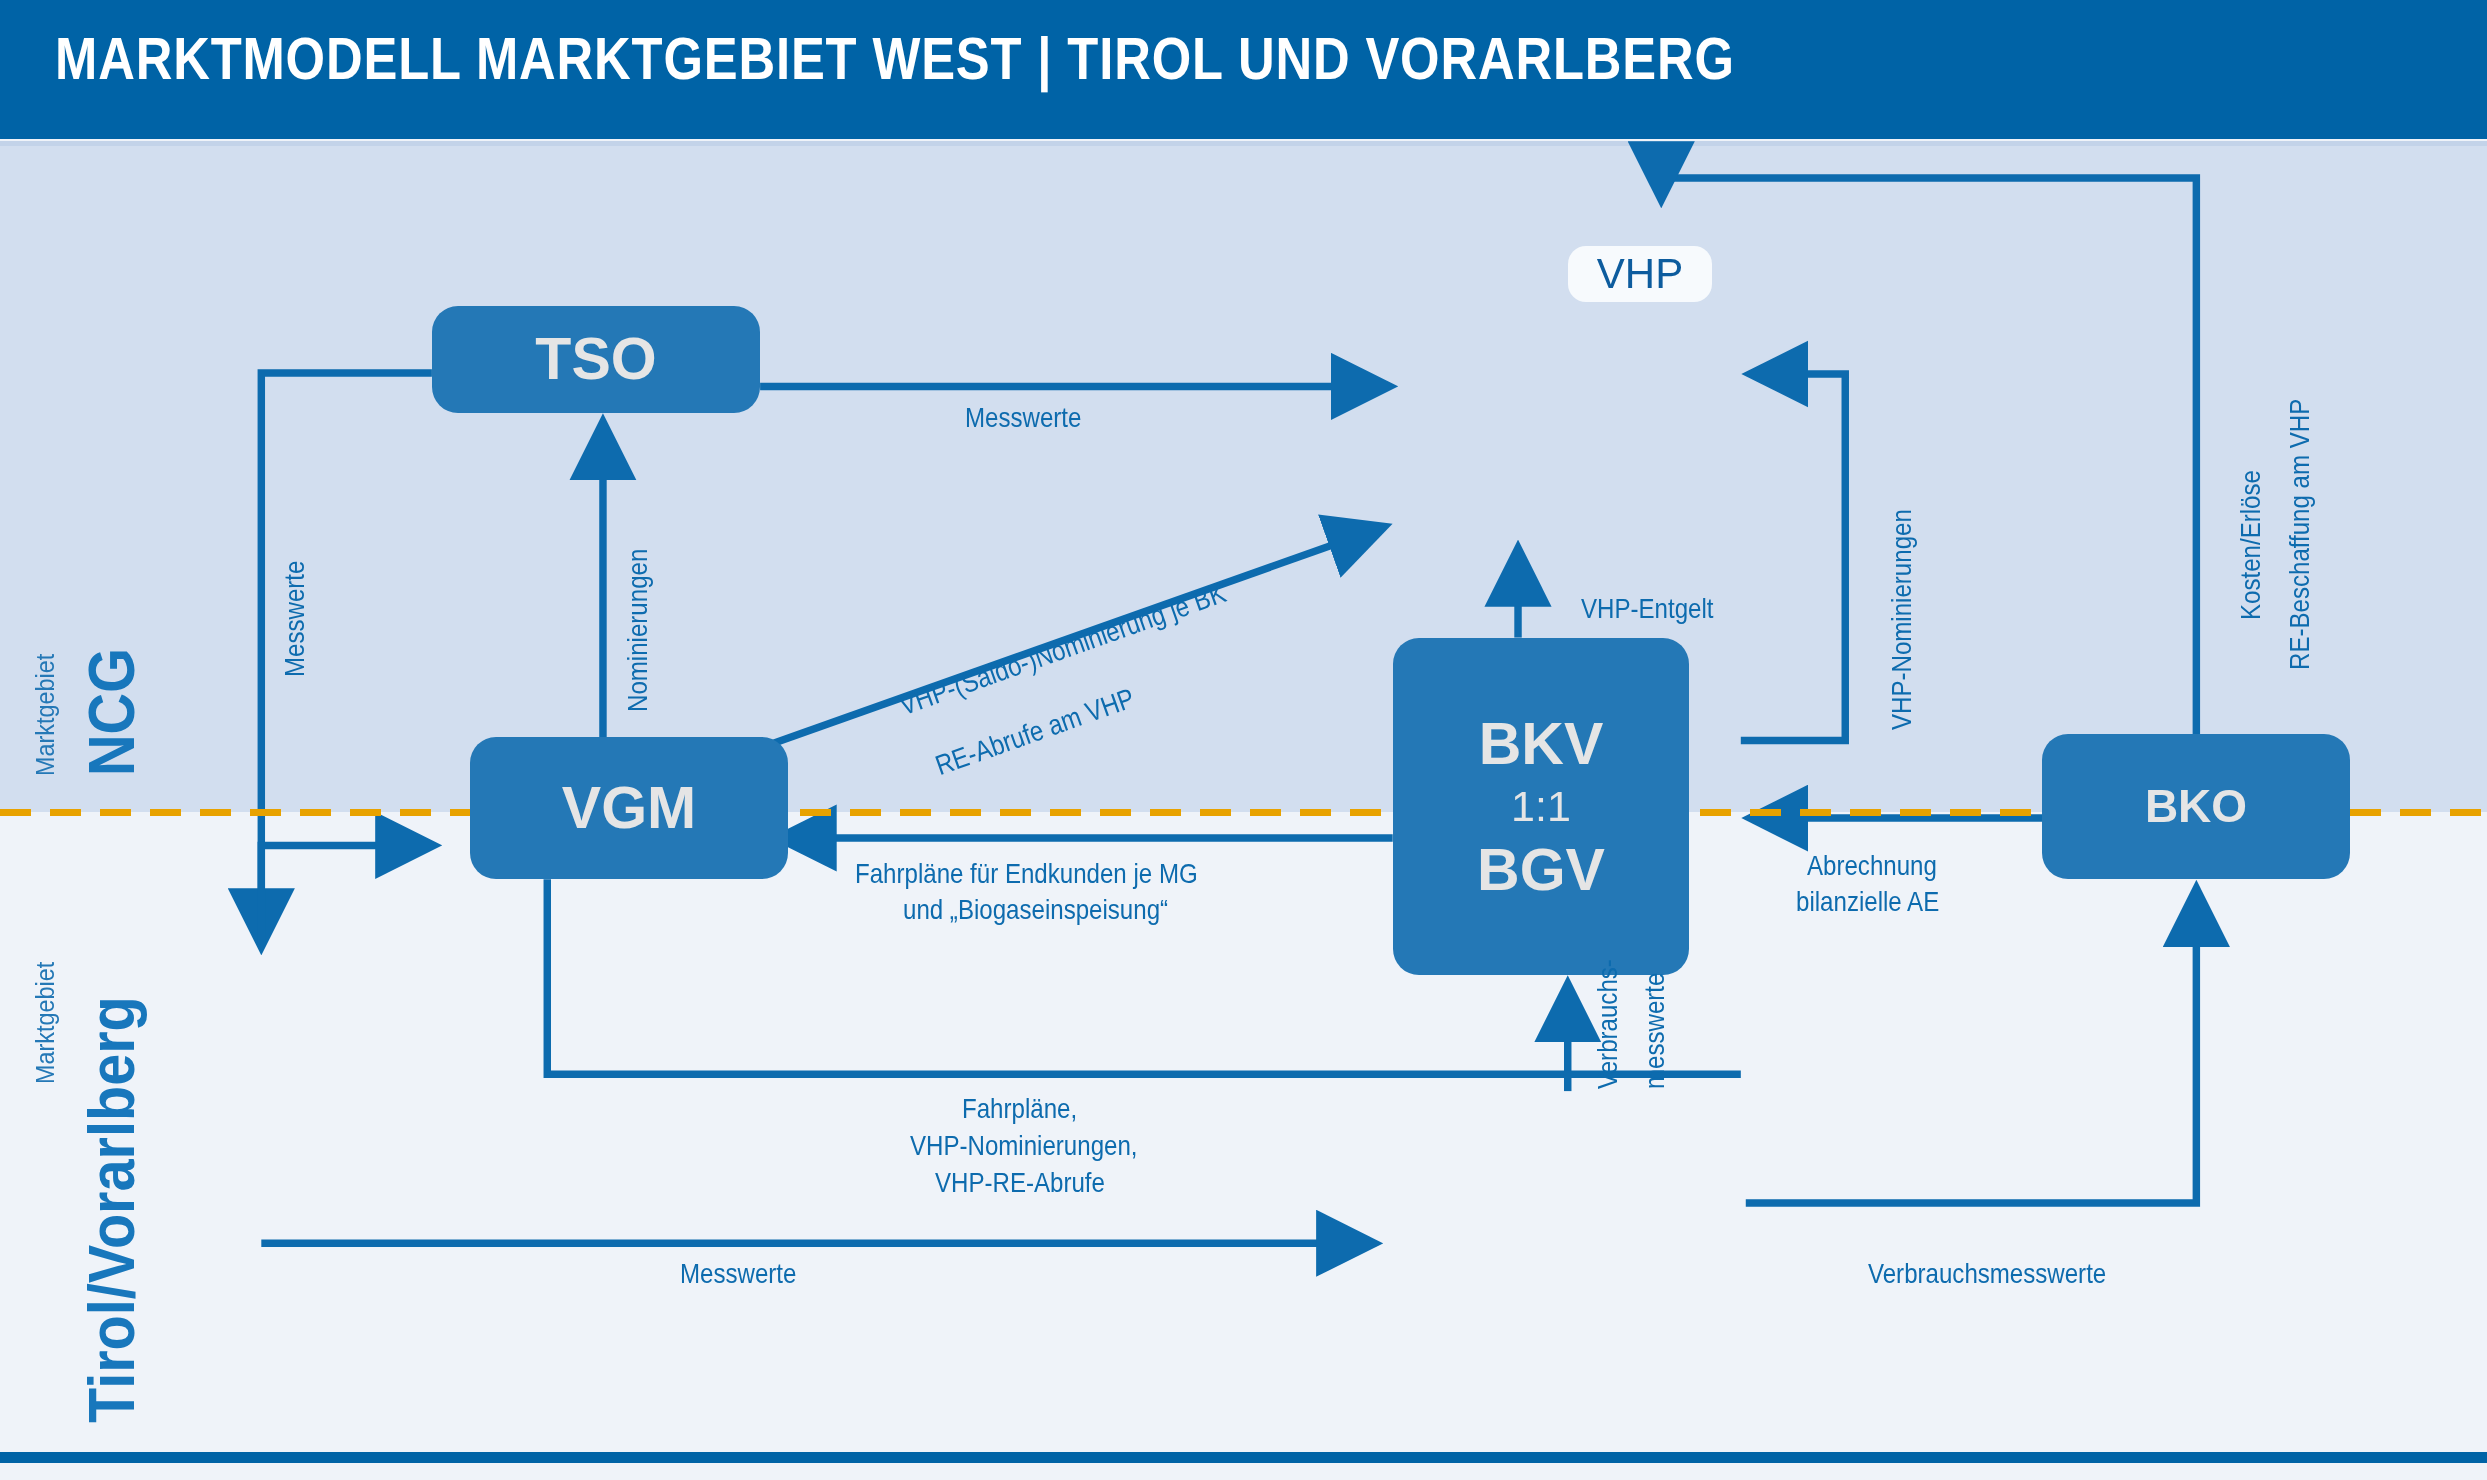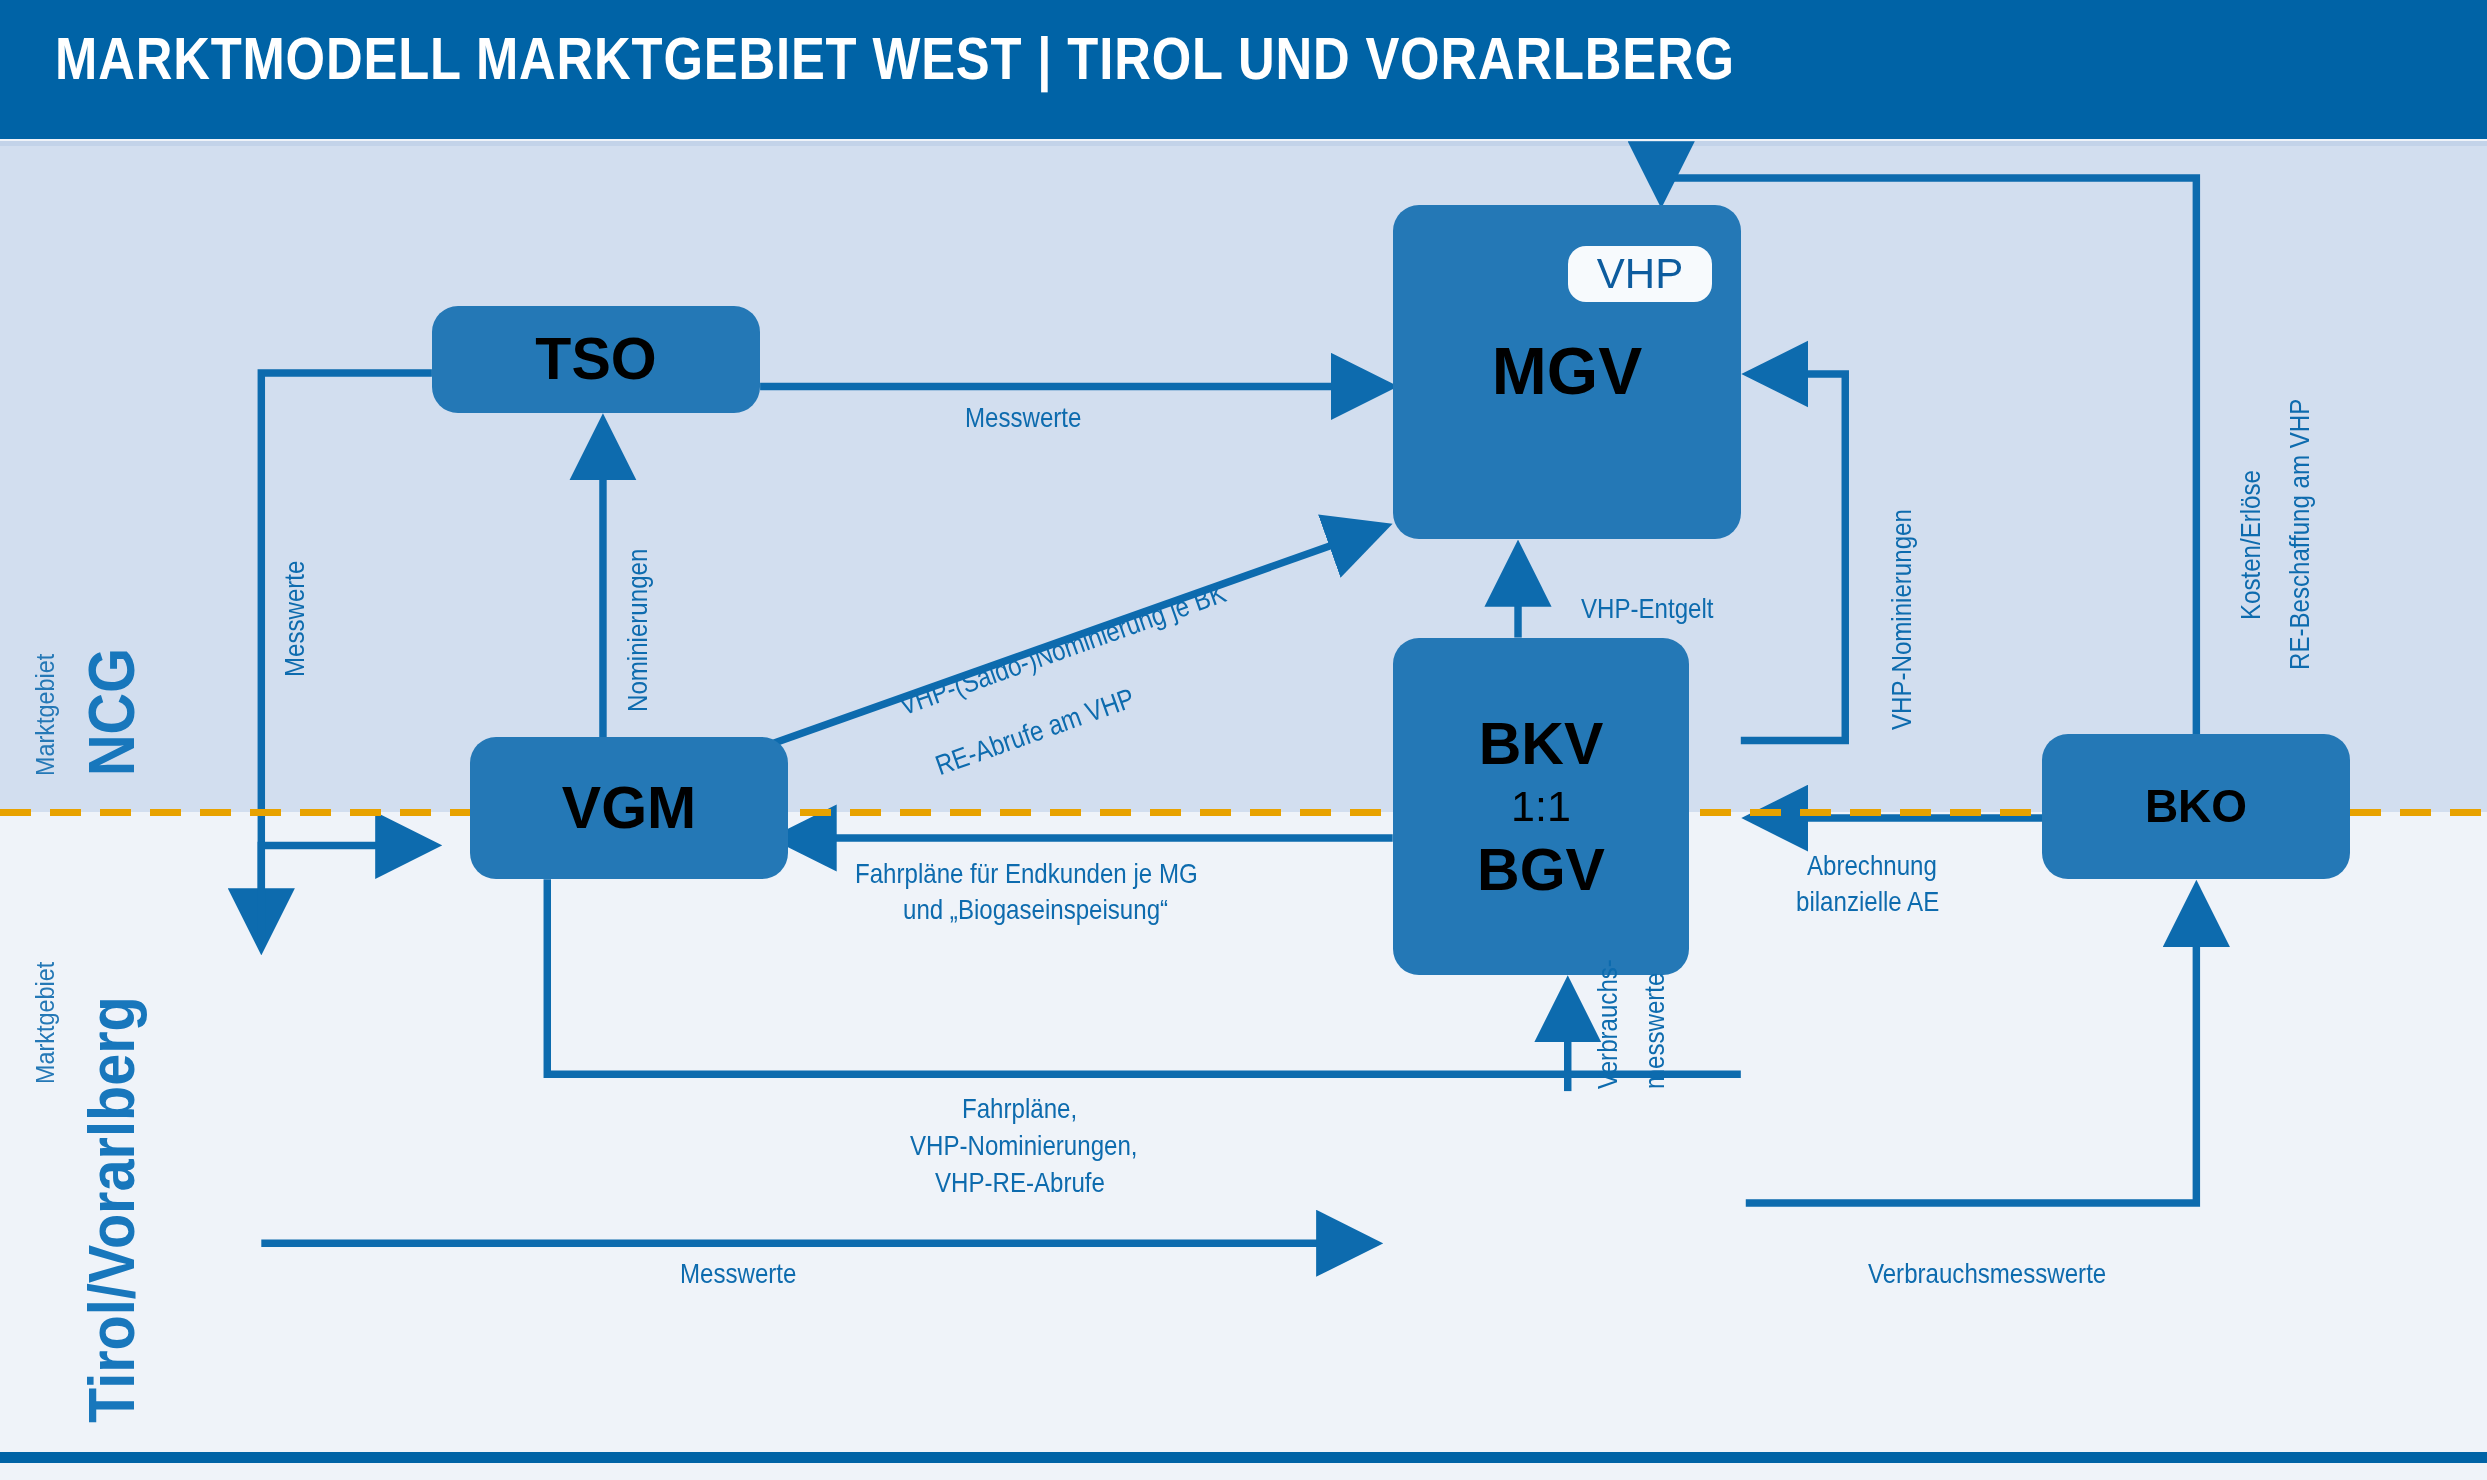--- a/index.html
+++ b/index.html
@@ -47,21 +47,21 @@
   }
   
   #wires{position:absolute;left:0;top:0;width:2487px;height:1480px;}
   
   .nodebox{
     position:absolute;
     background:#2478B6;
     border-radius:26px;
     display:flex;flex-direction:column;
     align-items:center;justify-content:center;
-    color:#000000;
+    color:#e5e5e5;
     font-weight:bold;
   }
   .nodebox .lbl{line-height:1.02;}
   .box-tso{left:432px;top:306px;width:328px;height:107px;font-size:59px;}
   .box-vgm{left:450px;top:737px;width:318px;height:142px;font-size:59px;margin-left:20px;}
   .box-mgv{left:1393px;top:205px;width:348px;height:334px;font-size:66px;}
   .box-bkv{left:1393px;top:638px;width:296px;height:337px;}
   .box-vnb{left:1388px;top:1091px;width:358px;height:224px;font-size:59px;}
   .box-bko{left:2042px;top:734px;width:308px;height:145px;font-size:46px;}
   .bkv-top{font-size:59px;font-weight:bold;}
@@ -151,23 +151,20 @@
   <div class="divider-dashed"></div>
 
   <div class="nodebox box-tso">
     <span class="lbl">TSO</span>
   </div>
 
   <div class="nodebox box-vgm">
     <span class="lbl">VGM</span>
   </div>
 
-  <div class="nodebox box-mgv">
-    <span class="lbl">MGV</span>
-  </div>
   <div class="vhp-pill">VHP</div>
 
   <div class="nodebox box-bkv">
     <span class="bkv-top">BKV</span>
     <span class="bkv-mid">1:1</span>
     <span class="bkv-bot">BGV</span>
   </div>
 
 
   <div class="nodebox box-bko">

